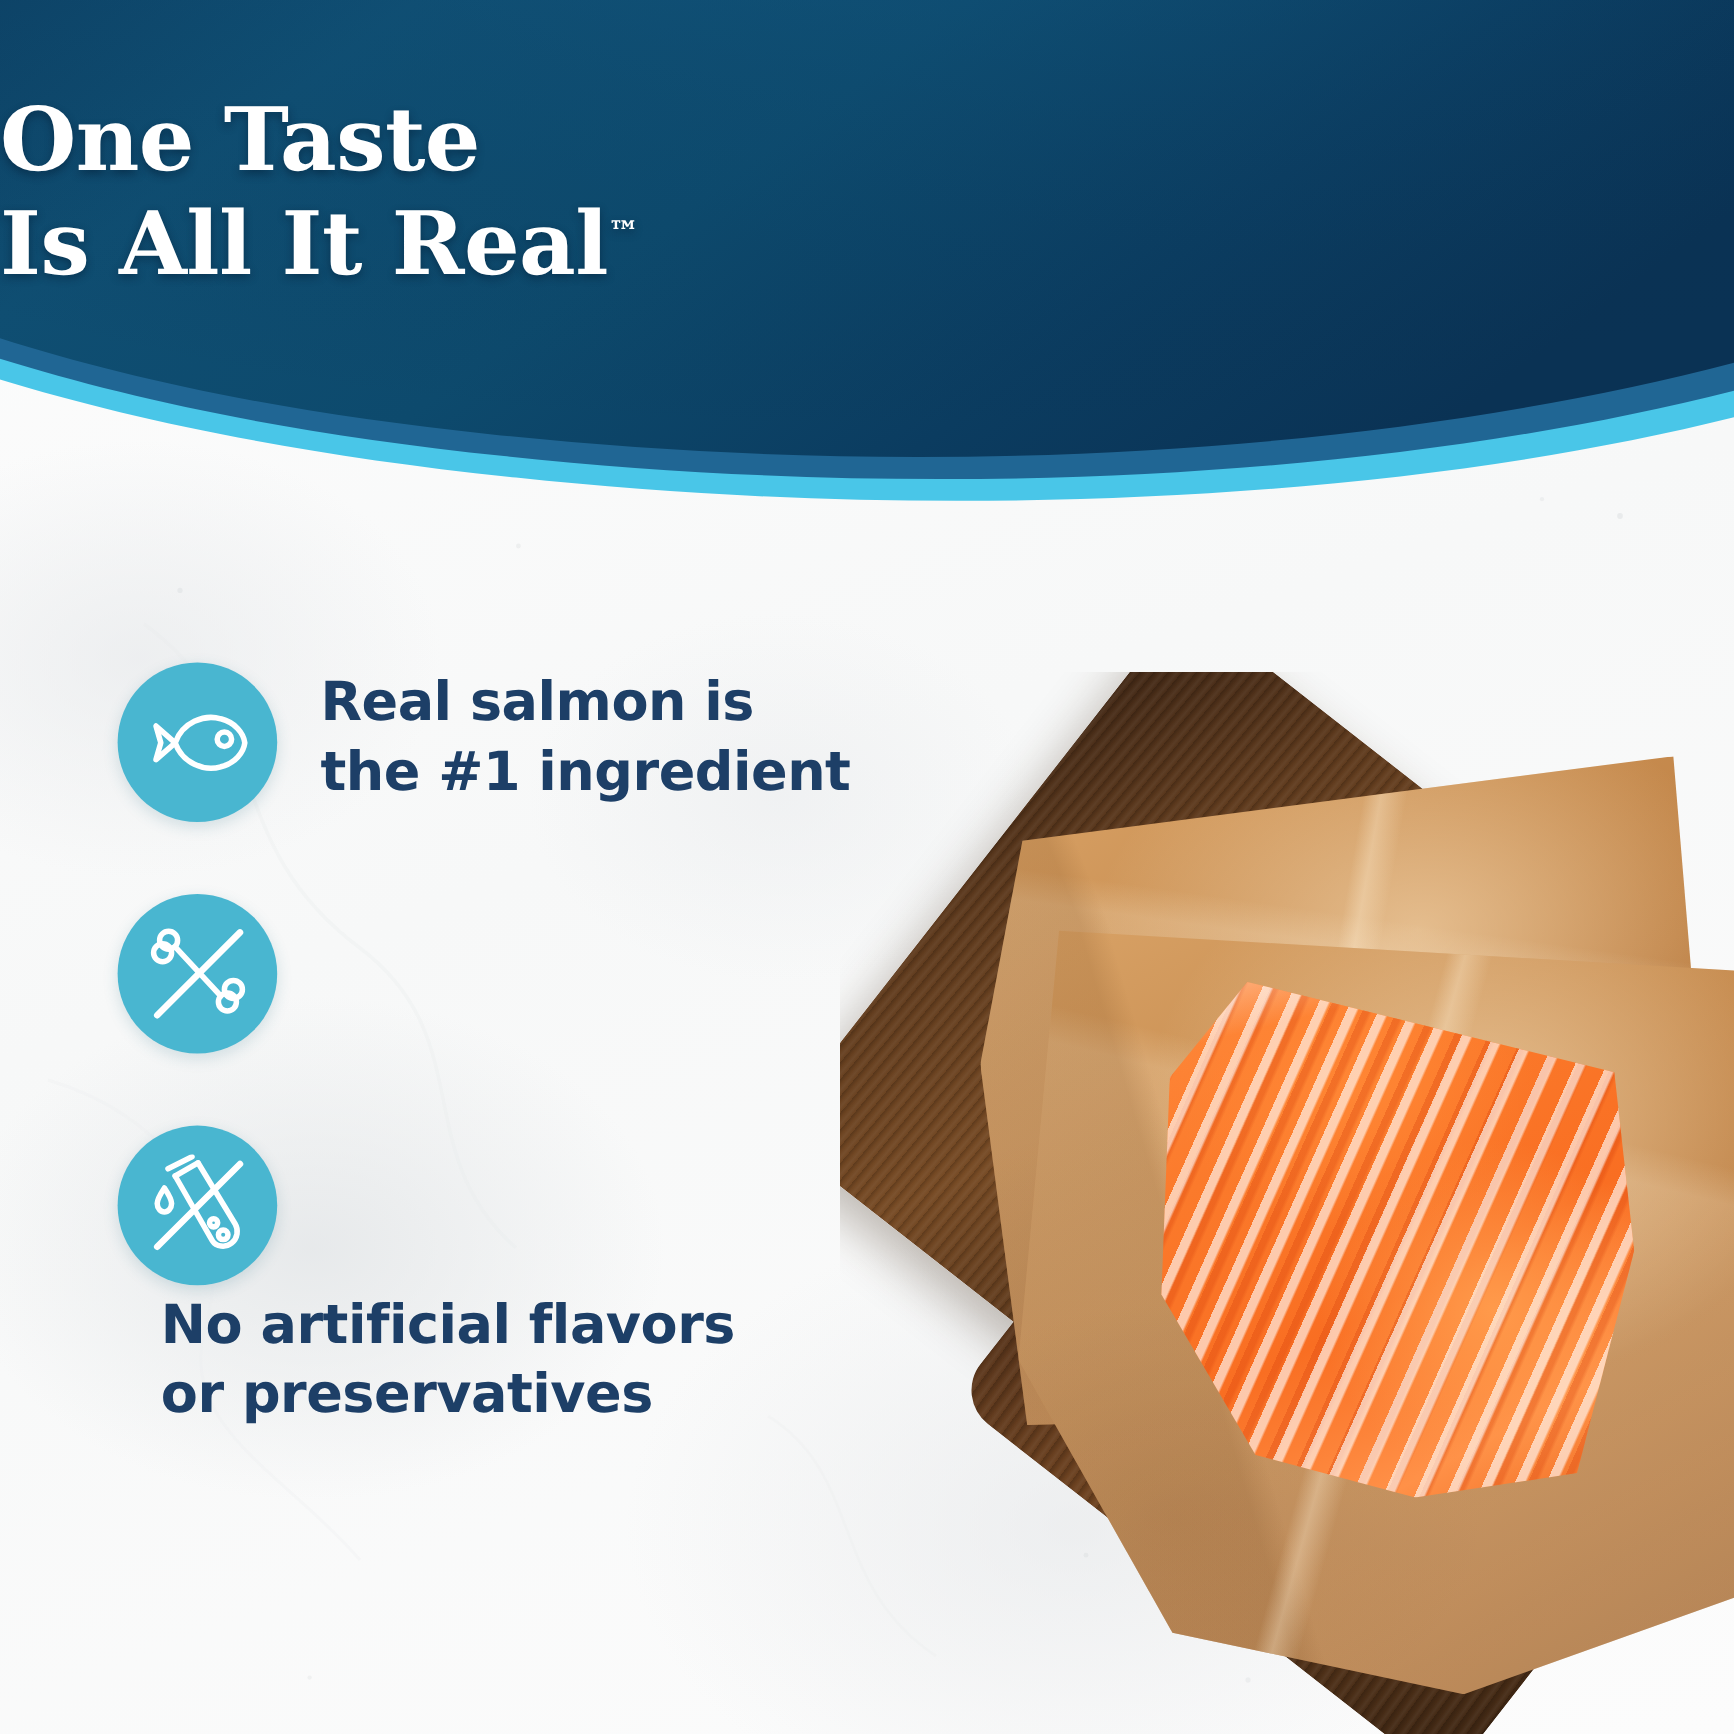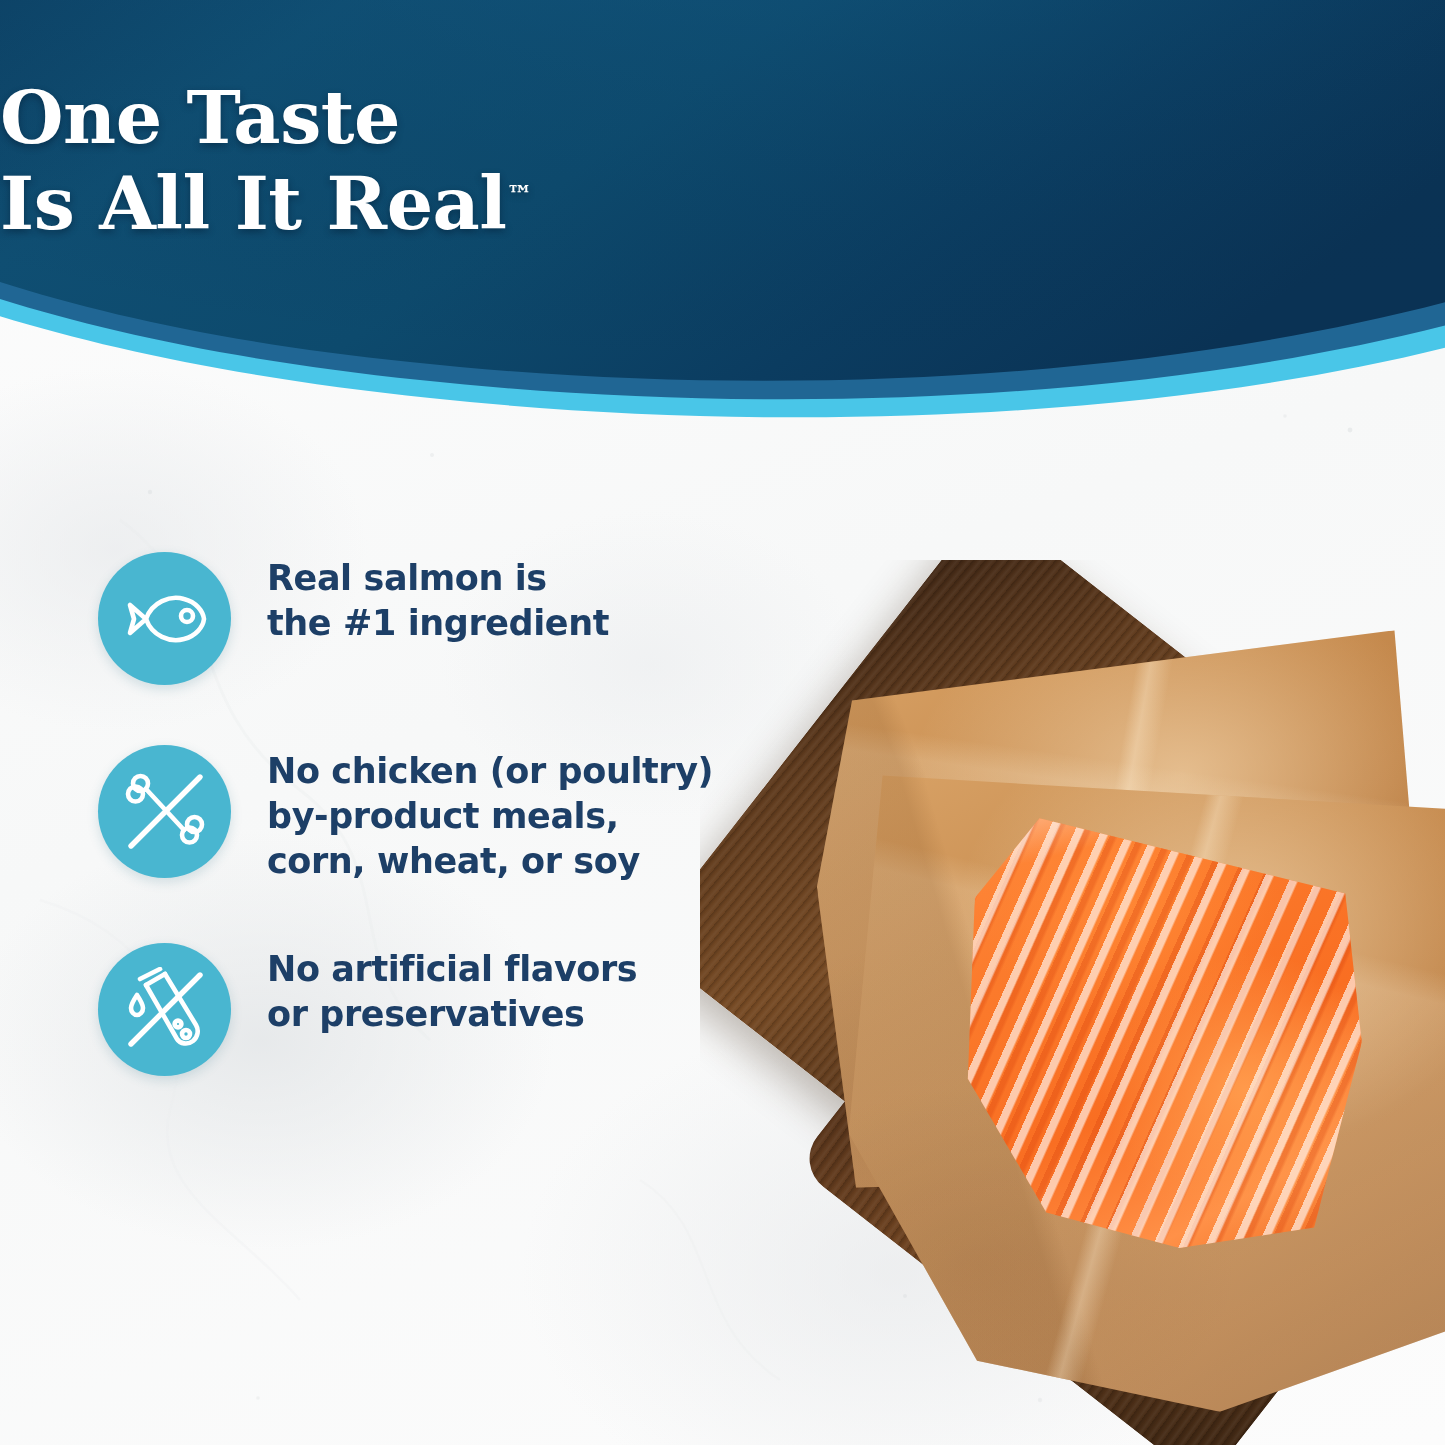--- a/index.html
+++ b/index.html
@@ -160,38 +160,38 @@
   .bullets {
     position:absolute;
     left:98px; top:552px;
     width:760px;
   }
   .bullet {
     display:flex;
     align-items:flex-start;
     margin-bottom:60px;
   }
-  .bullet:last-child { margin-bottom:0; }
+  .bullet:last-child { margin-bottom:0;flex-direction:column; }
 
   .icon-circle {
     flex:0 0 auto;
     width:133px; height:133px;
     border-radius:50%;
     background:#49b6d0;
     display:flex; align-items:center; justify-content:center;
     box-shadow:0 4px 12px rgba(40,110,135,.18);
   }
   .icon-circle svg { display:block; }
 
   .bullet-text {
     margin-left:36px;
     color:#1d3f67;
     font-family:"DejaVu Sans", sans-serif;
     font-weight:bold;
-    font-size:35px;
+    font-size:45px;
     line-height:1.28;
     letter-spacing:-0.4px;
     white-space:pre-line;
     padding-top:4px;
   }
   .b2 { padding-top:0; }
 </style>
 </head>
 <body>
 
@@ -292,23 +292,20 @@
             <path d="M24 20 L 62 61"></path>
             <circle cx="18.5" cy="14.5" r="7.5"></circle>
             <circle cx="13.5" cy="25" r="7.5"></circle>
             <circle cx="67.5" cy="66" r="7.5"></circle>
             <circle cx="72.5" cy="55.5" r="7.5"></circle>
 
             <path d="M78 8 L 9 77" stroke-width="5.4"></path>
           </g>
         </svg>
       </div>
-      <div class="bullet-text">No chicken (or poultry)
-by-product meals,
-corn, wheat, or soy</div>
     </div>
 
     <div class="bullet">
       <div class="icon-circle">
         <svg width="86" height="86" viewBox="0 0 86 86" aria-hidden="true">
           <g fill="none" stroke="#ffffff" stroke-width="4.6" stroke-linecap="round" stroke-linejoin="round">
 
             <path d="M24 18 L 55 72 C 58 77, 66 78, 71 74 C 76 70, 77 63, 74 58 L 43 7"></path>
             <path d="M18 12 L 38 2"></path>
             <path d="M24 18 L 43 7"></path>

